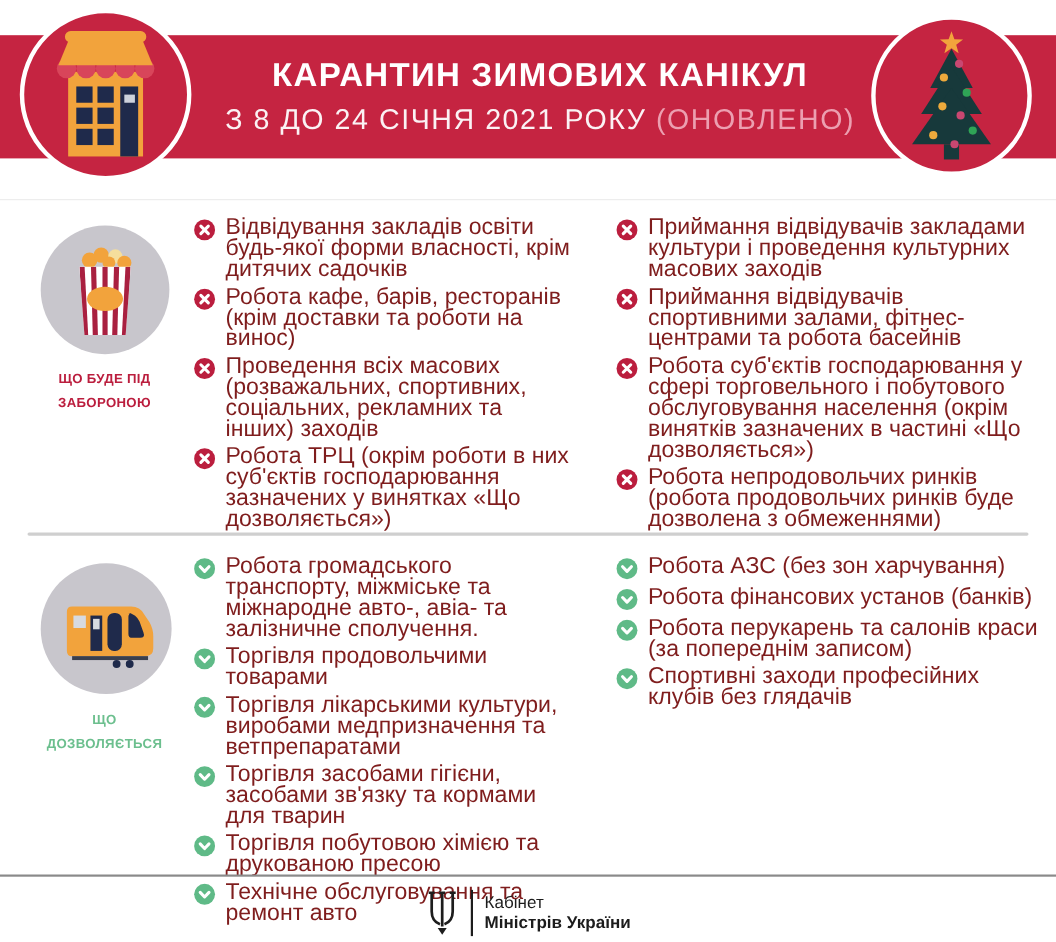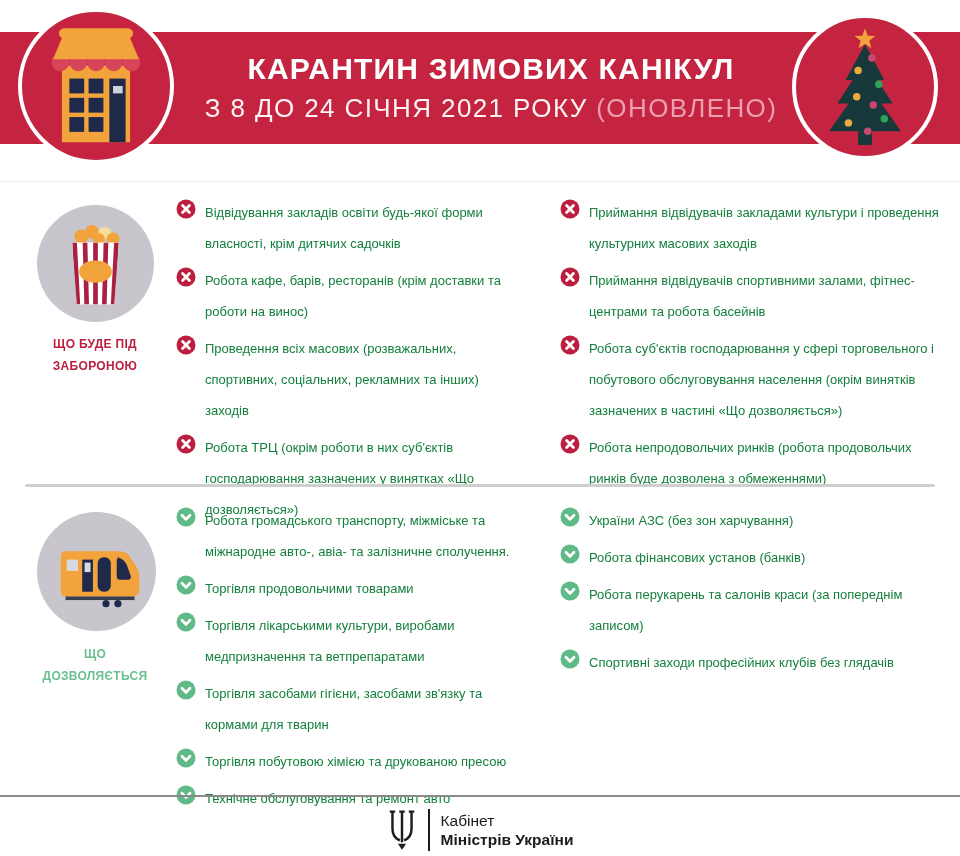--- a/index.html
+++ b/index.html
@@ -42,21 +42,21 @@
     position:absolute; left:6px; width:178px; text-align:center;
     font-weight:bold; font-size:12px; line-height:22px; letter-spacing:0.3px;
   }
   .label-banned  { top:333px; color:#BB1E3E; }
   .label-allowed { top:643px; color:#6CBF8E; }
 
   
   .items { position:absolute; display:flex; flex-direction:column; gap:6px; }
   .item  { display:flex; gap:9px; }
   .item .bullet { flex:0 0 20px; width:20px; height:20px; margin-top:2px; }
-  .item .txt { font-size:13px; line-height:31px; color:#15803d; display:block; }
+  .item .txt { font-size:21px; line-height:19px; color:#7f1d1d; display:block; }
 
   #banned-col1  { left:176px; top:197px; width:345px; }
   #banned-col2  { left:560px; top:197px; width:390px; }
   #allowed-col1 { left:176px; top:505px; width:352px; }
   #allowed-col2 { left:560px; top:505px; width:390px; }
 
   
   .divider-top    { position:absolute; left:0; right:0; top:181px; height:1px; background:#ececec; }
   .divider-mid    { position:absolute; left:25px; right:25px; top:484px; height:3px; background:#cfcfcf; border-radius:2px; }
   .divider-footer { position:absolute; left:0; right:0; top:795px; height:2px; background:#8a8a8a; }
@@ -279,21 +279,21 @@
         </svg>
       <span class="txt">Технічне обслуговування та ремонт авто</span>
     </div>
   </div>
 
   <div class="items" id="allowed-col2">
     <div class="item">
       <svg class="bullet" viewBox="0 0 20 20">
           <use href="#ok-ico"></use>
         </svg>
-      <span class="txt">України АЗС (без зон харчування)</span>
+      <span class="txt">Робота АЗС (без зон харчування)</span>
     </div>
     <div class="item">
       <svg class="bullet" viewBox="0 0 20 20">
           <use href="#ok-ico"></use>
         </svg>
       <span class="txt">Робота фінансових установ (банків)</span>
     </div>
     <div class="item">
       <svg class="bullet" viewBox="0 0 20 20">
           <use href="#ok-ico"></use>

